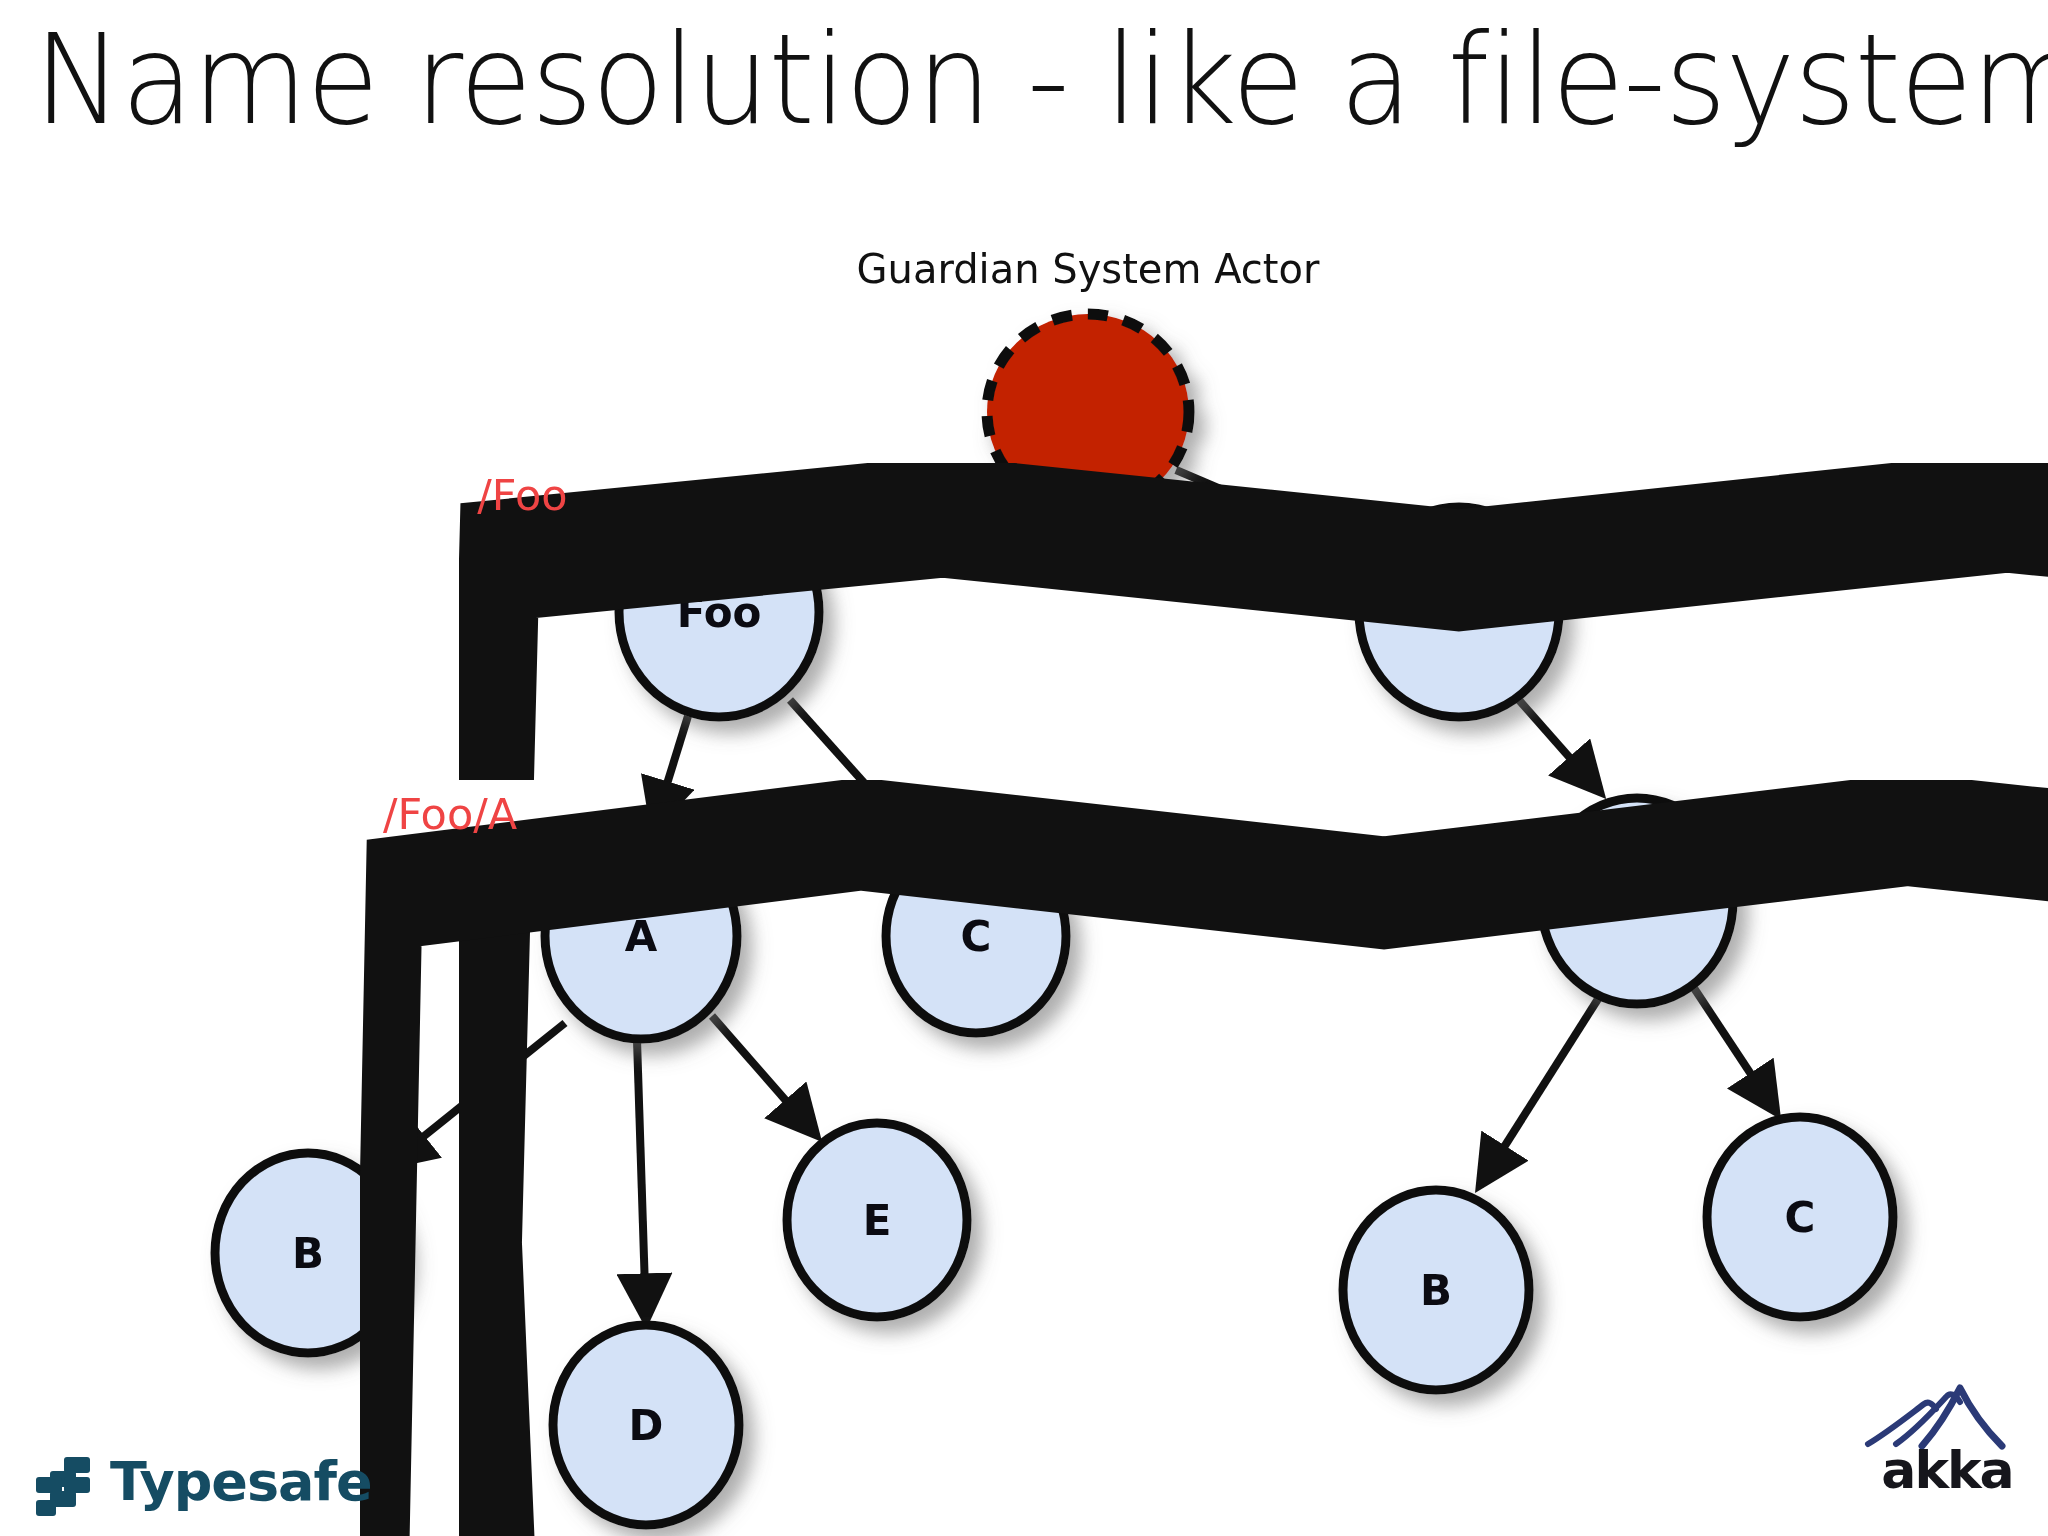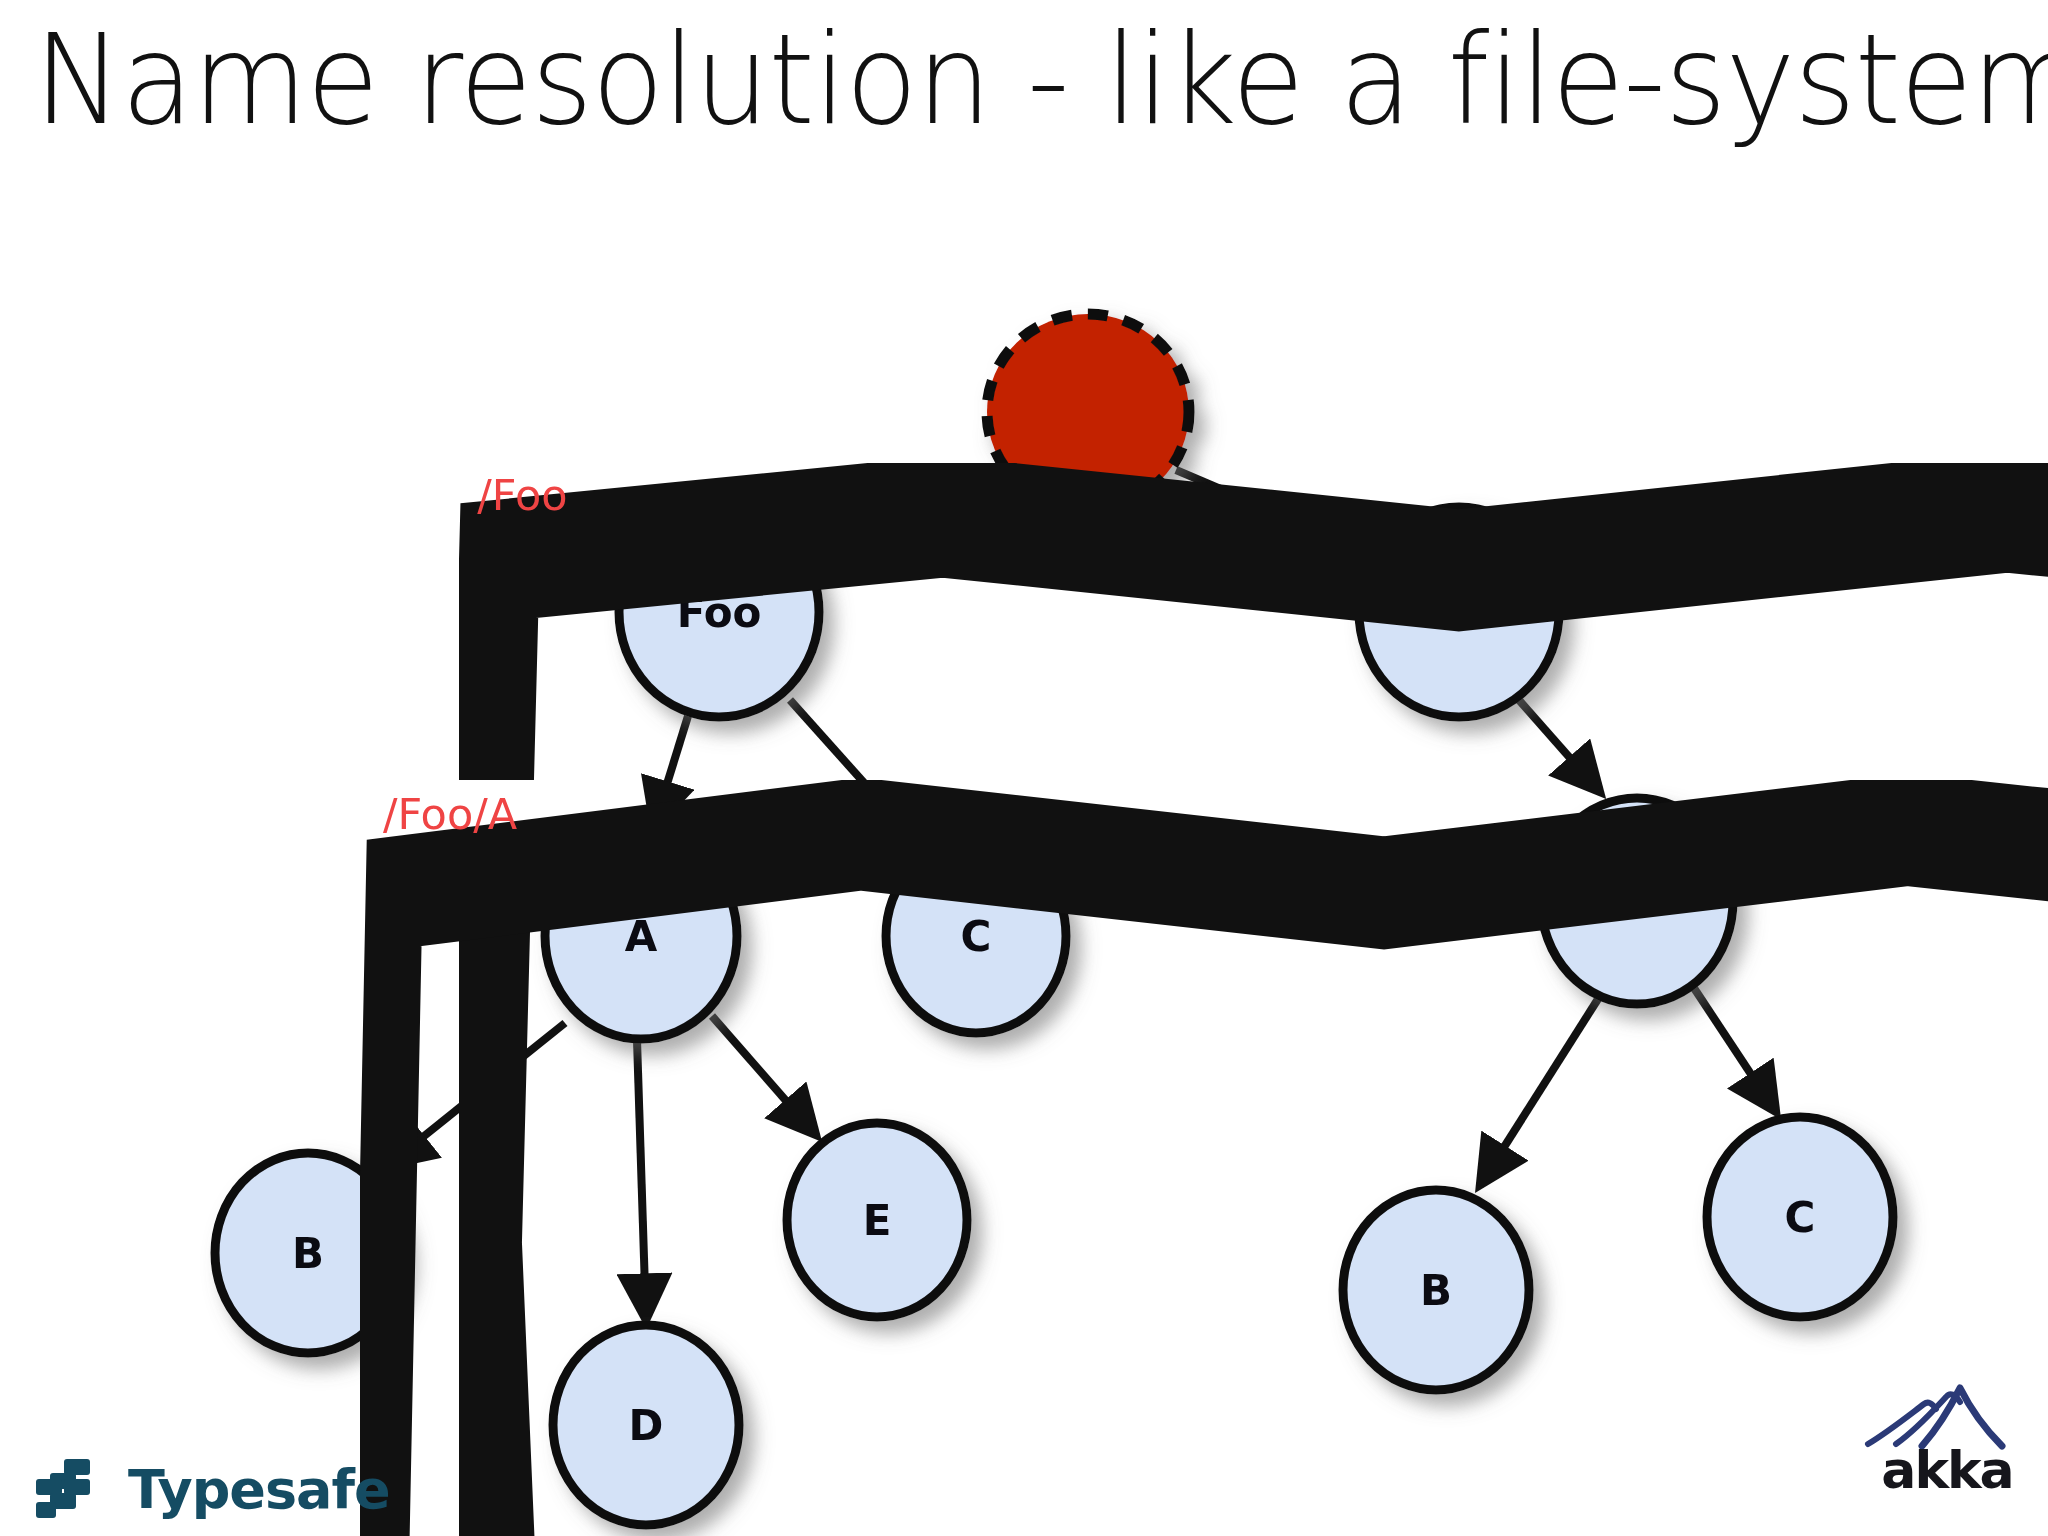--- a/index.html
+++ b/index.html
@@ -98,22 +98,22 @@
   #callout-fooa   { left: 360px; top: 780px;  width: 180px; height: 68px; }
   #callout-fooab  { left: 100px; top: 1052px; width: 235px; height: 66px; }
 
   
   #typesafe-logo {
     position: absolute;
     left: 36px;
     top: 1455px;
     height: 70px;
     display: flex;
-    align-items: center;
-    gap: 22px;
+    align-items: flex-start;
+    gap: 4px;
   }
   #typesafe-wordmark {
     font-family: "DejaVu Sans", sans-serif;
     font-weight: bold;
     font-size: 54px;
     color: #154C63;
     letter-spacing: -1px;
     line-height: 1;
   }
 
@@ -188,20 +188,21 @@
       <ellipse cx="877" cy="1220" rx="90" ry="97" fill="#d4e2f7" stroke="#111111" stroke-width="9" filter="url(#softshadow)"></ellipse>
 
       <ellipse cx="1436" cy="1290" rx="93" ry="100" fill="#d4e2f7" stroke="#111111" stroke-width="9" filter="url(#softshadow)"></ellipse>
 
       <ellipse cx="1800" cy="1217" rx="93" ry="100" fill="#d4e2f7" stroke="#111111" stroke-width="9" filter="url(#softshadow)"></ellipse>
 
       <ellipse cx="1088" cy="412" rx="101" ry="98" fill="#c32000" stroke="#111111" stroke-width="11" stroke-dasharray="20 16" filter="url(#softshadow)"></ellipse>
     </g>
   </svg>
 
+  <div id="guardian-caption">Guardian System Actor</div>
 
   <div class="node-label" style="left:719px;  top:612px;">Foo</div>
   <div class="node-label" style="left:1459px; top:612px;">Bar</div>
   <div class="node-label" style="left:641px;  top:936px;">A</div>
   <div class="node-label" style="left:976px;  top:936px;">C</div>
   <div class="node-label" style="left:1637px; top:901px;">A</div>
   <div class="node-label" style="left:308px;  top:1253px;">B</div>
   <div class="node-label" style="left:646px;  top:1425px;">D</div>
   <div class="node-label" style="left:877px;  top:1220px;">E</div>
   <div class="node-label" style="left:1436px; top:1290px;">B</div>

